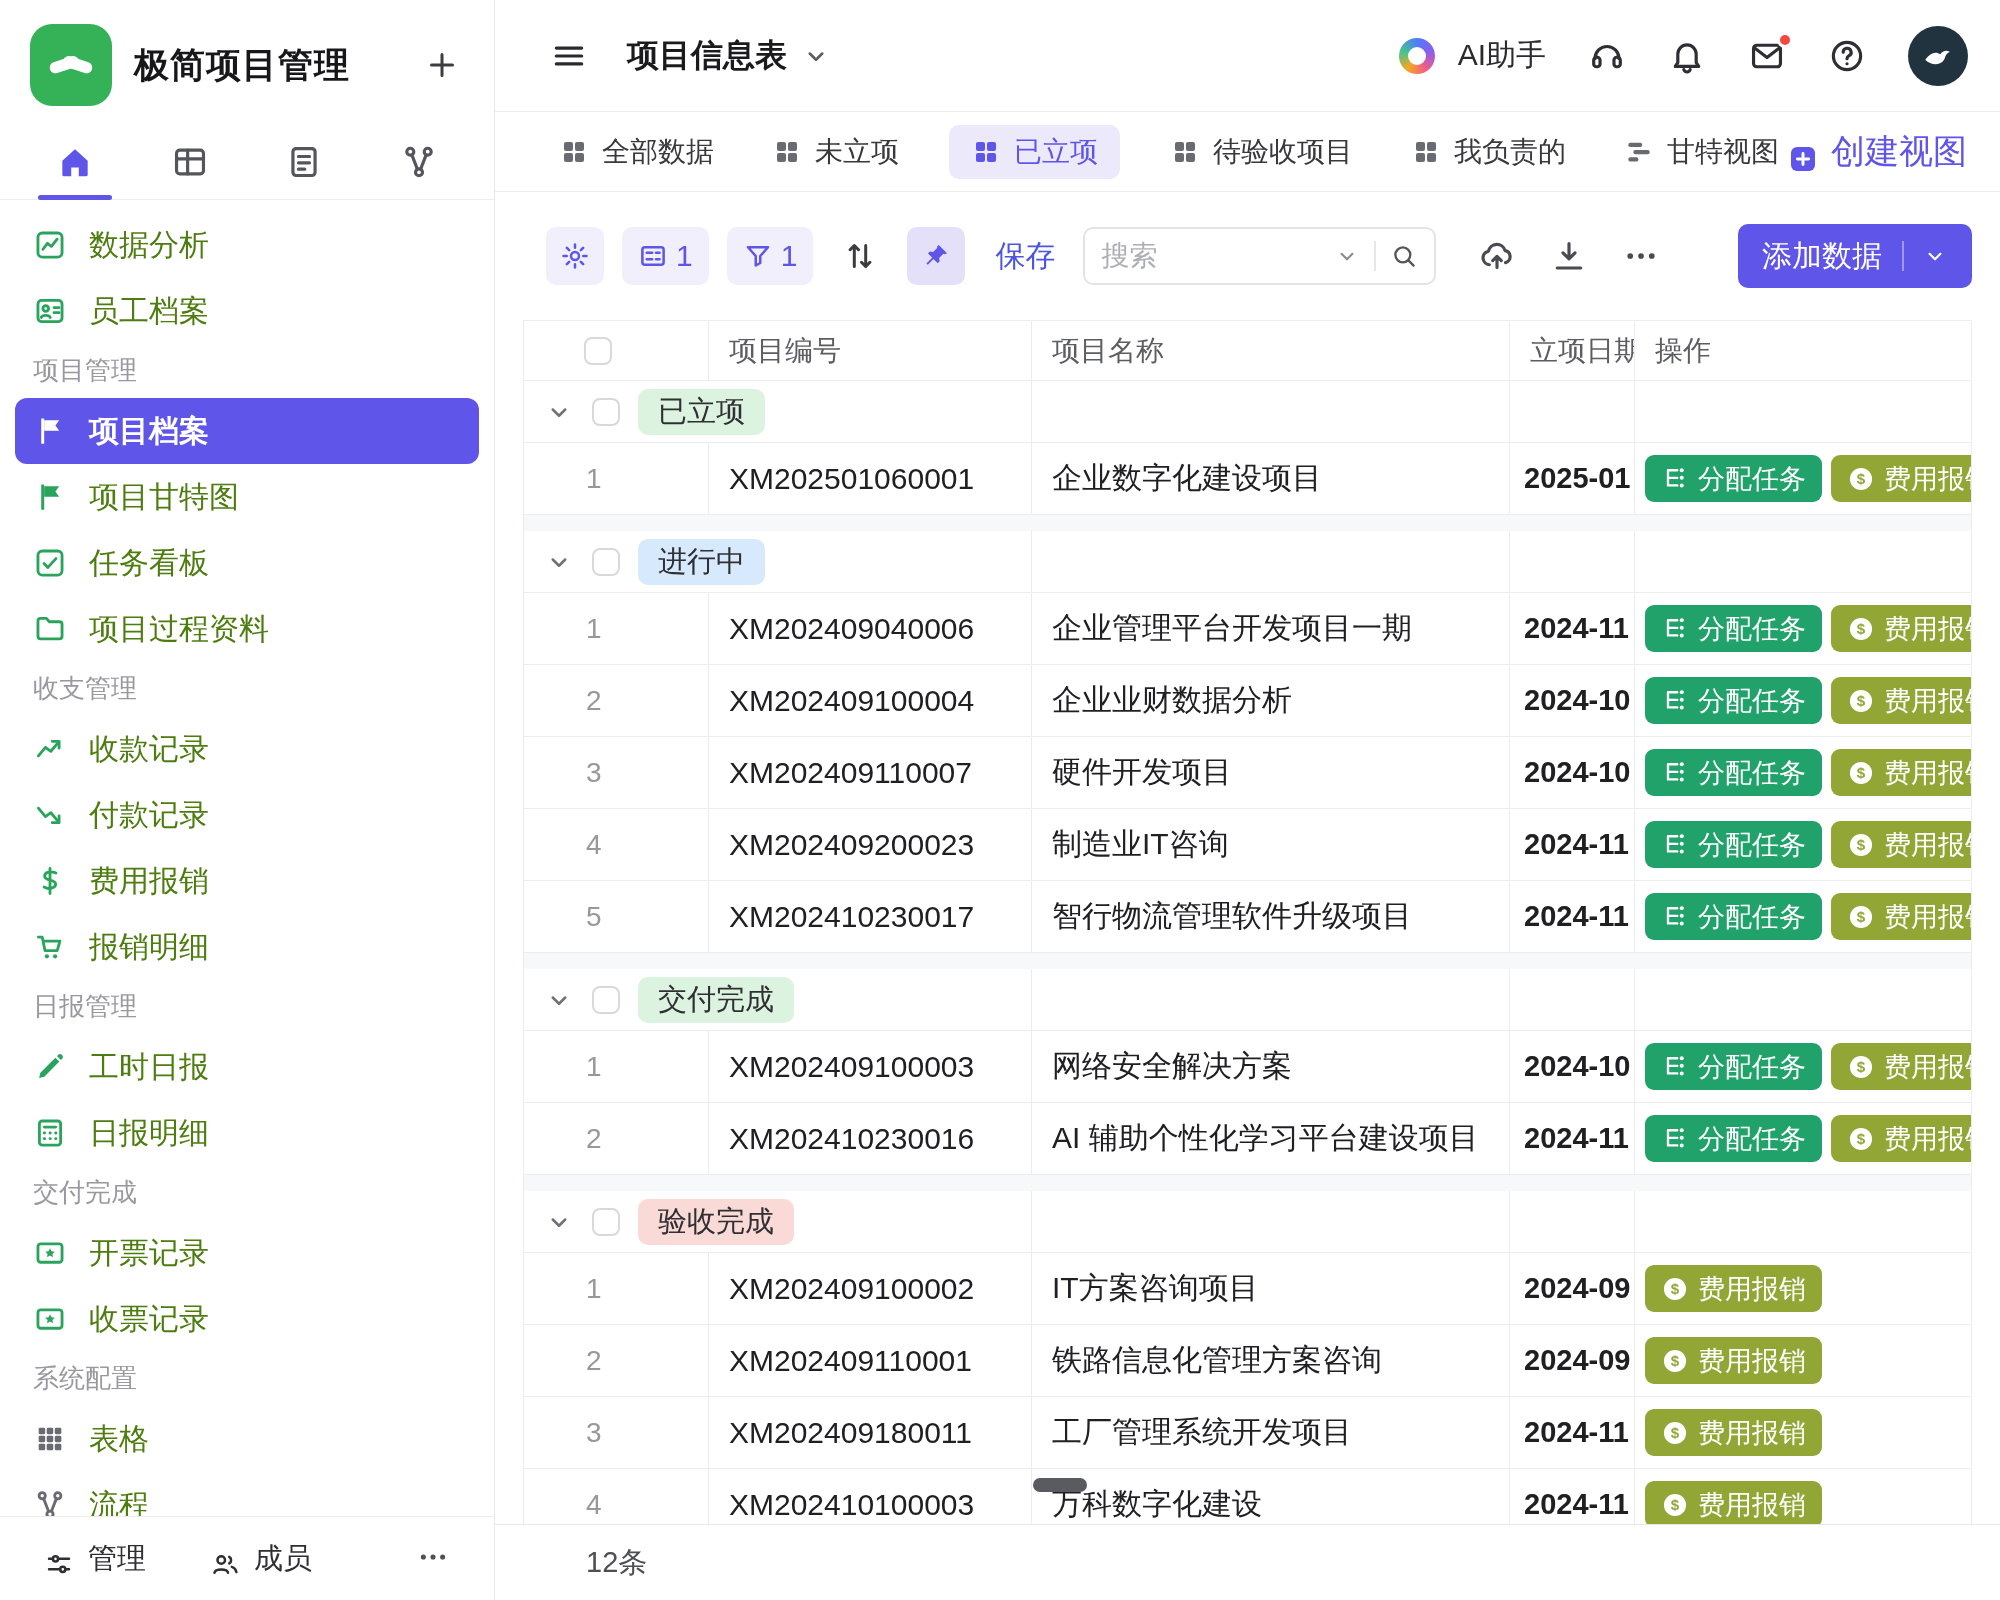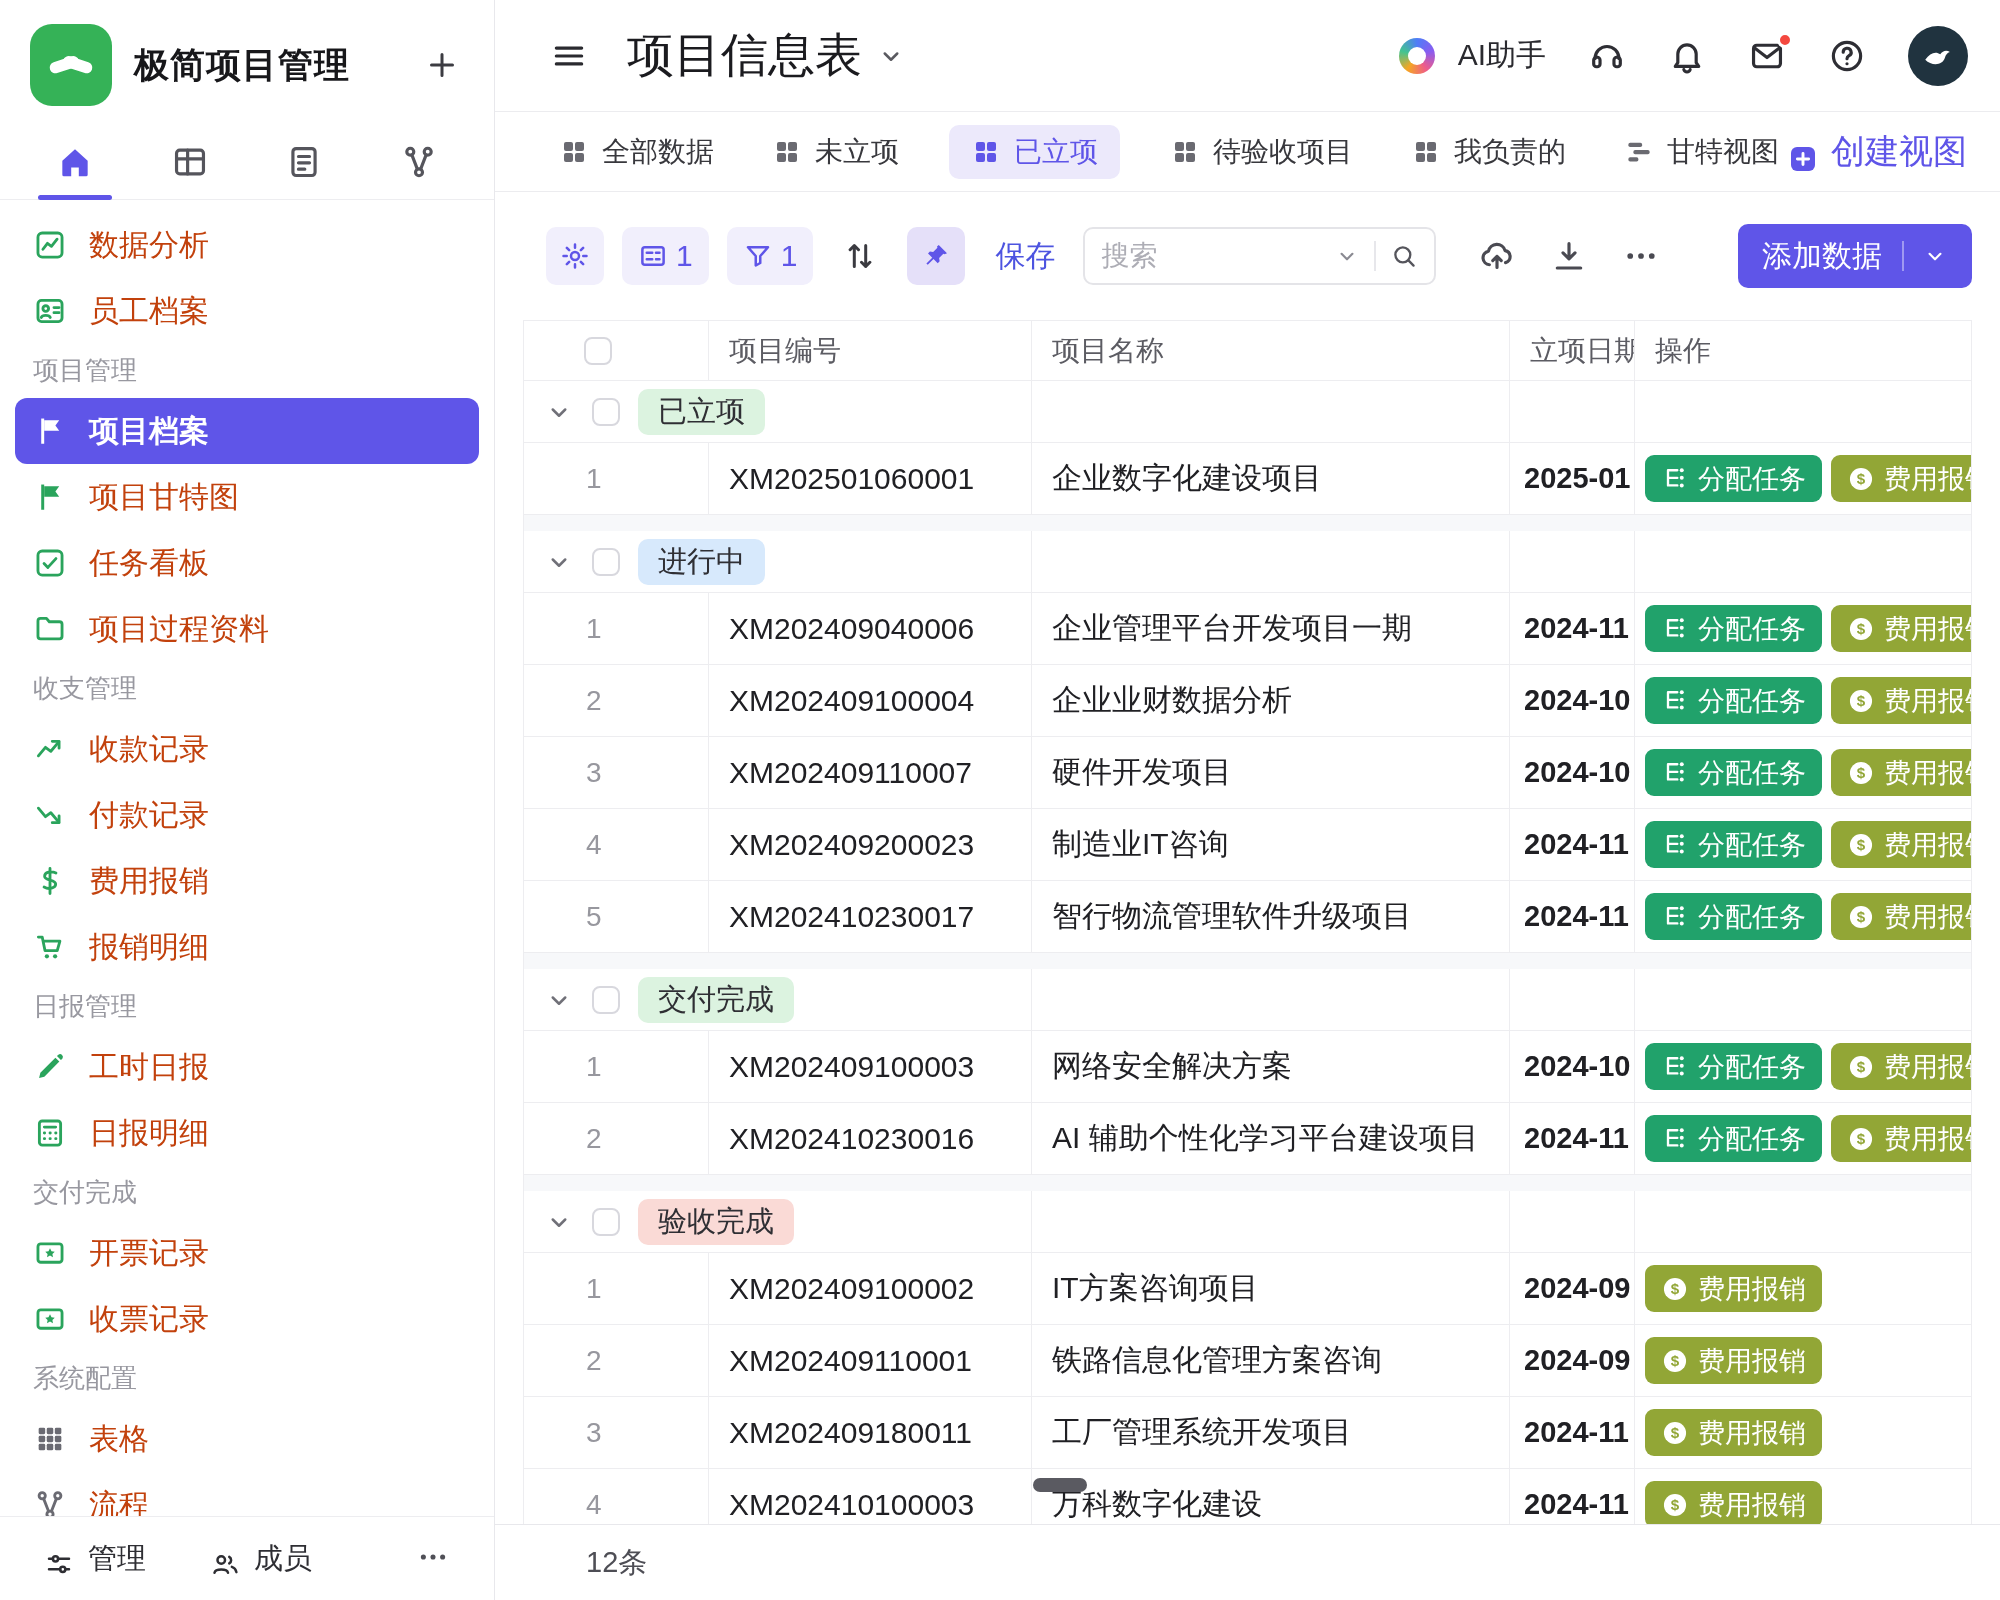--- a/index.html
+++ b/index.html
@@ -26,38 +26,38 @@
   .sb-plus .ic{width:36px;height:36px}
   .sb-tabs{display:flex;justify-content:space-between;align-items:center;height:76px;padding:0 52px;border-bottom:1px solid #EDEDF0}
   .sb-tab{position:relative;height:76px;width:46px;display:flex;align-items:center;justify-content:center;color:#55555c}
   .sb-tab .ic{width:38px;height:38px}
   .sb-tab.active{color:var(--accent)}
   .sb-tab.active::after{content:"";position:absolute;left:-14px;right:-14px;bottom:0;height:5px;border-radius:3px;background:var(--accent)}
   .sb-menu{flex:1;overflow:hidden;padding:12px 15px 0 15px}
   .sb-section{height:54px;display:flex;align-items:flex-end;padding:0 18px 10px;font-size:26px;color:#9898a0}
   .sb-item{height:66px;display:flex;align-items:center;border-radius:12px;padding:0 18px}
   .sb-item .ic{width:34px;height:34px;color:var(--icon-green);margin-right:22px;flex:none}
-  .sb-label{font-size:30px;color:#c2410c;white-space:nowrap}
+  .sb-label{font-size:30px;color:#4d7c0f;white-space:nowrap}
   .sb-item.active{background:var(--accent)}
   .sb-item.active .sb-label{color:#fff;font-weight:600}
   .sb-item.active .ic{color:#fff}
   .sb-item.muted .ic{color:#6a6a72}
   .sb-footer{height:84px;border-top:1px solid #EDEDF0;display:flex;align-items:center;padding:0 44px;background:#fff;flex:none}
   .sbf-item{display:flex;align-items:flex-end;margin-right:64px;color:#2e2e33}
   .sbf-item .ic{width:30px;height:30px;margin-right:14px;color:#2e2e33}
   .sbf-lbl{font-size:29px}
   .sbf-more{margin-left:auto;color:#505057}
   .sbf-more .ic{width:34px;height:34px}
 
   
   .main{flex:1;min-width:0;display:flex;flex-direction:column;height:100%}
   .topbar{height:112px;display:flex;align-items:center;padding:0 32px 0 54px;border-bottom:1px solid #ECECEF;flex:none}
   .hamburger{width:40px;height:40px;color:#2a2a2f;background:none;border:none;display:flex;align-items:center;justify-content:center}
   .hamburger .ic{width:38px;height:38px}
-  .page-title{font-size:47px;font-weight:400;margin-left:38px;color:#1b1b1f;white-space:nowrap}
+  .page-title{font-size:32px;font-weight:700;margin-left:38px;color:#1b1b1f;white-space:nowrap}
   .title-chev{width:30px;height:30px;color:#5a5a60;margin-left:14px}
   .top-right{margin-left:auto;display:flex;align-items:center;gap:42px}
   .ai{display:flex;align-items:center;gap:23px;font-size:30px;color:#2a2a2f;white-space:nowrap}
   .ai-icon{width:36px;height:36px;border-radius:50%;position:relative;flex:none;
     background:conic-gradient(#4e7df7,#8a5cf0,#ee5c8a,#f5a623,#43c490,#4e7df7)}
   .ai-icon::after{content:"";position:absolute;inset:9px;background:#fff;border-radius:50%}
   .tb-icon{width:38px;height:38px;color:#2e2e34;position:relative;display:flex;align-items:center;justify-content:center}
   .tb-icon .ic{width:38px;height:38px}
   .mail-dot{position:absolute;top:-5px;right:-7px;width:16px;height:16px;border-radius:50%;background:#F4483F;border:3px solid #fff}
   .avatar{width:60px;height:60px;border-radius:50%;background:var(--avatar-bg);display:flex;align-items:center;justify-content:center;flex:none}

